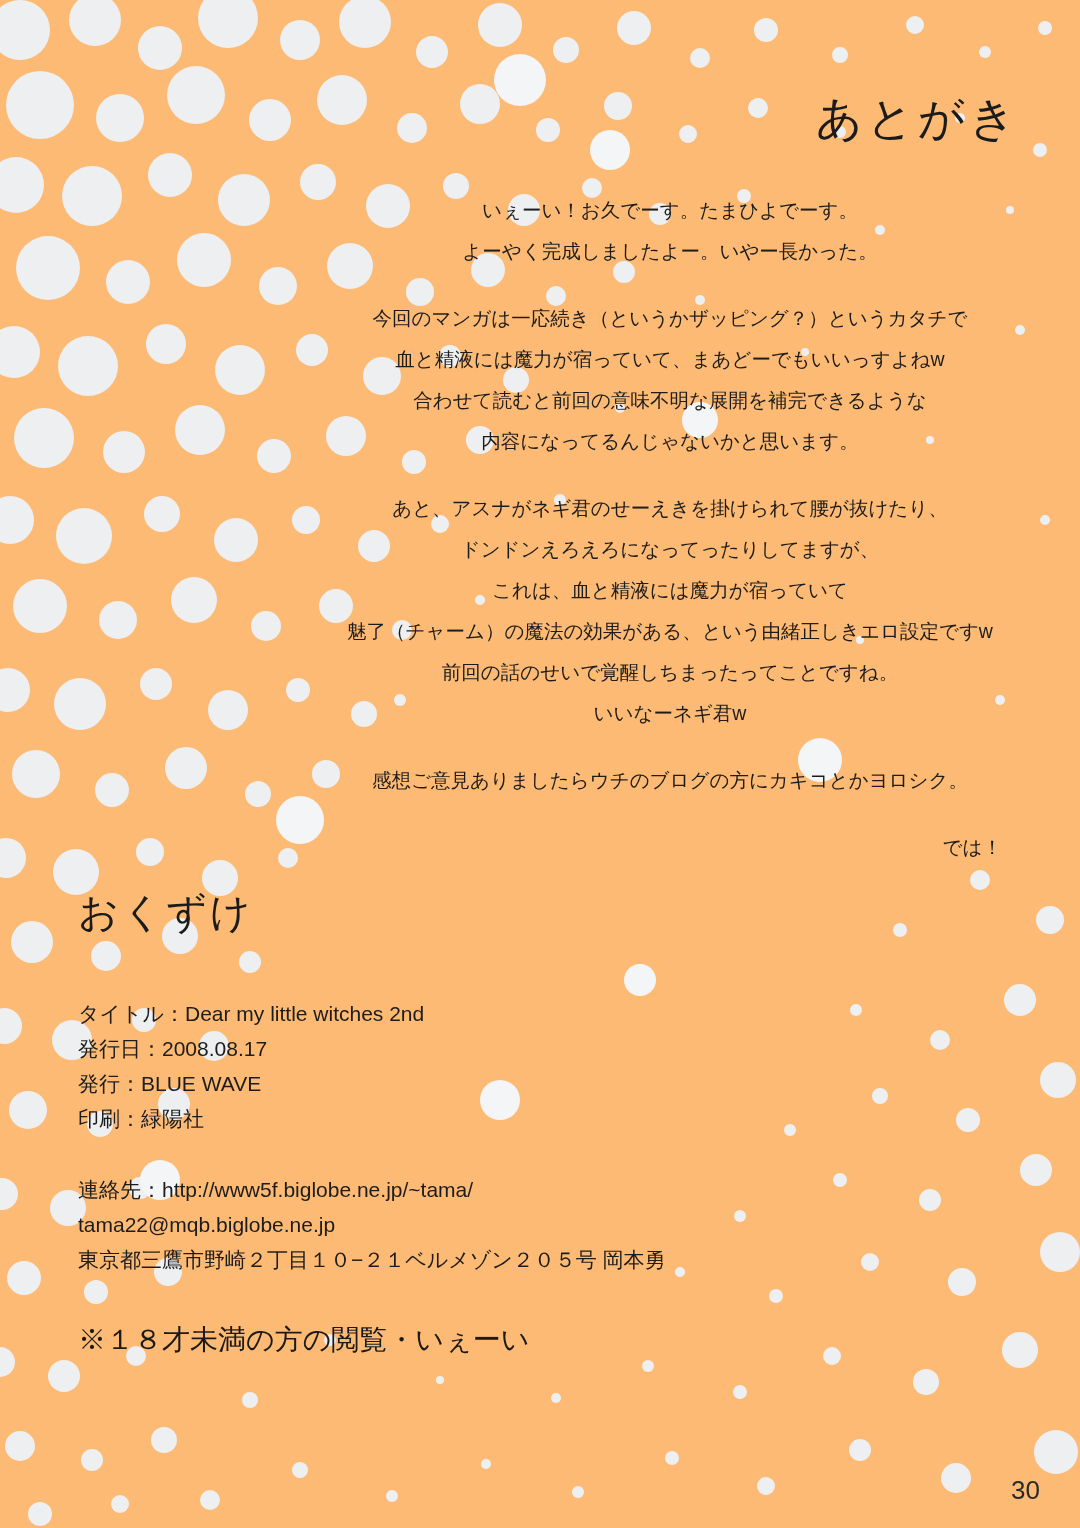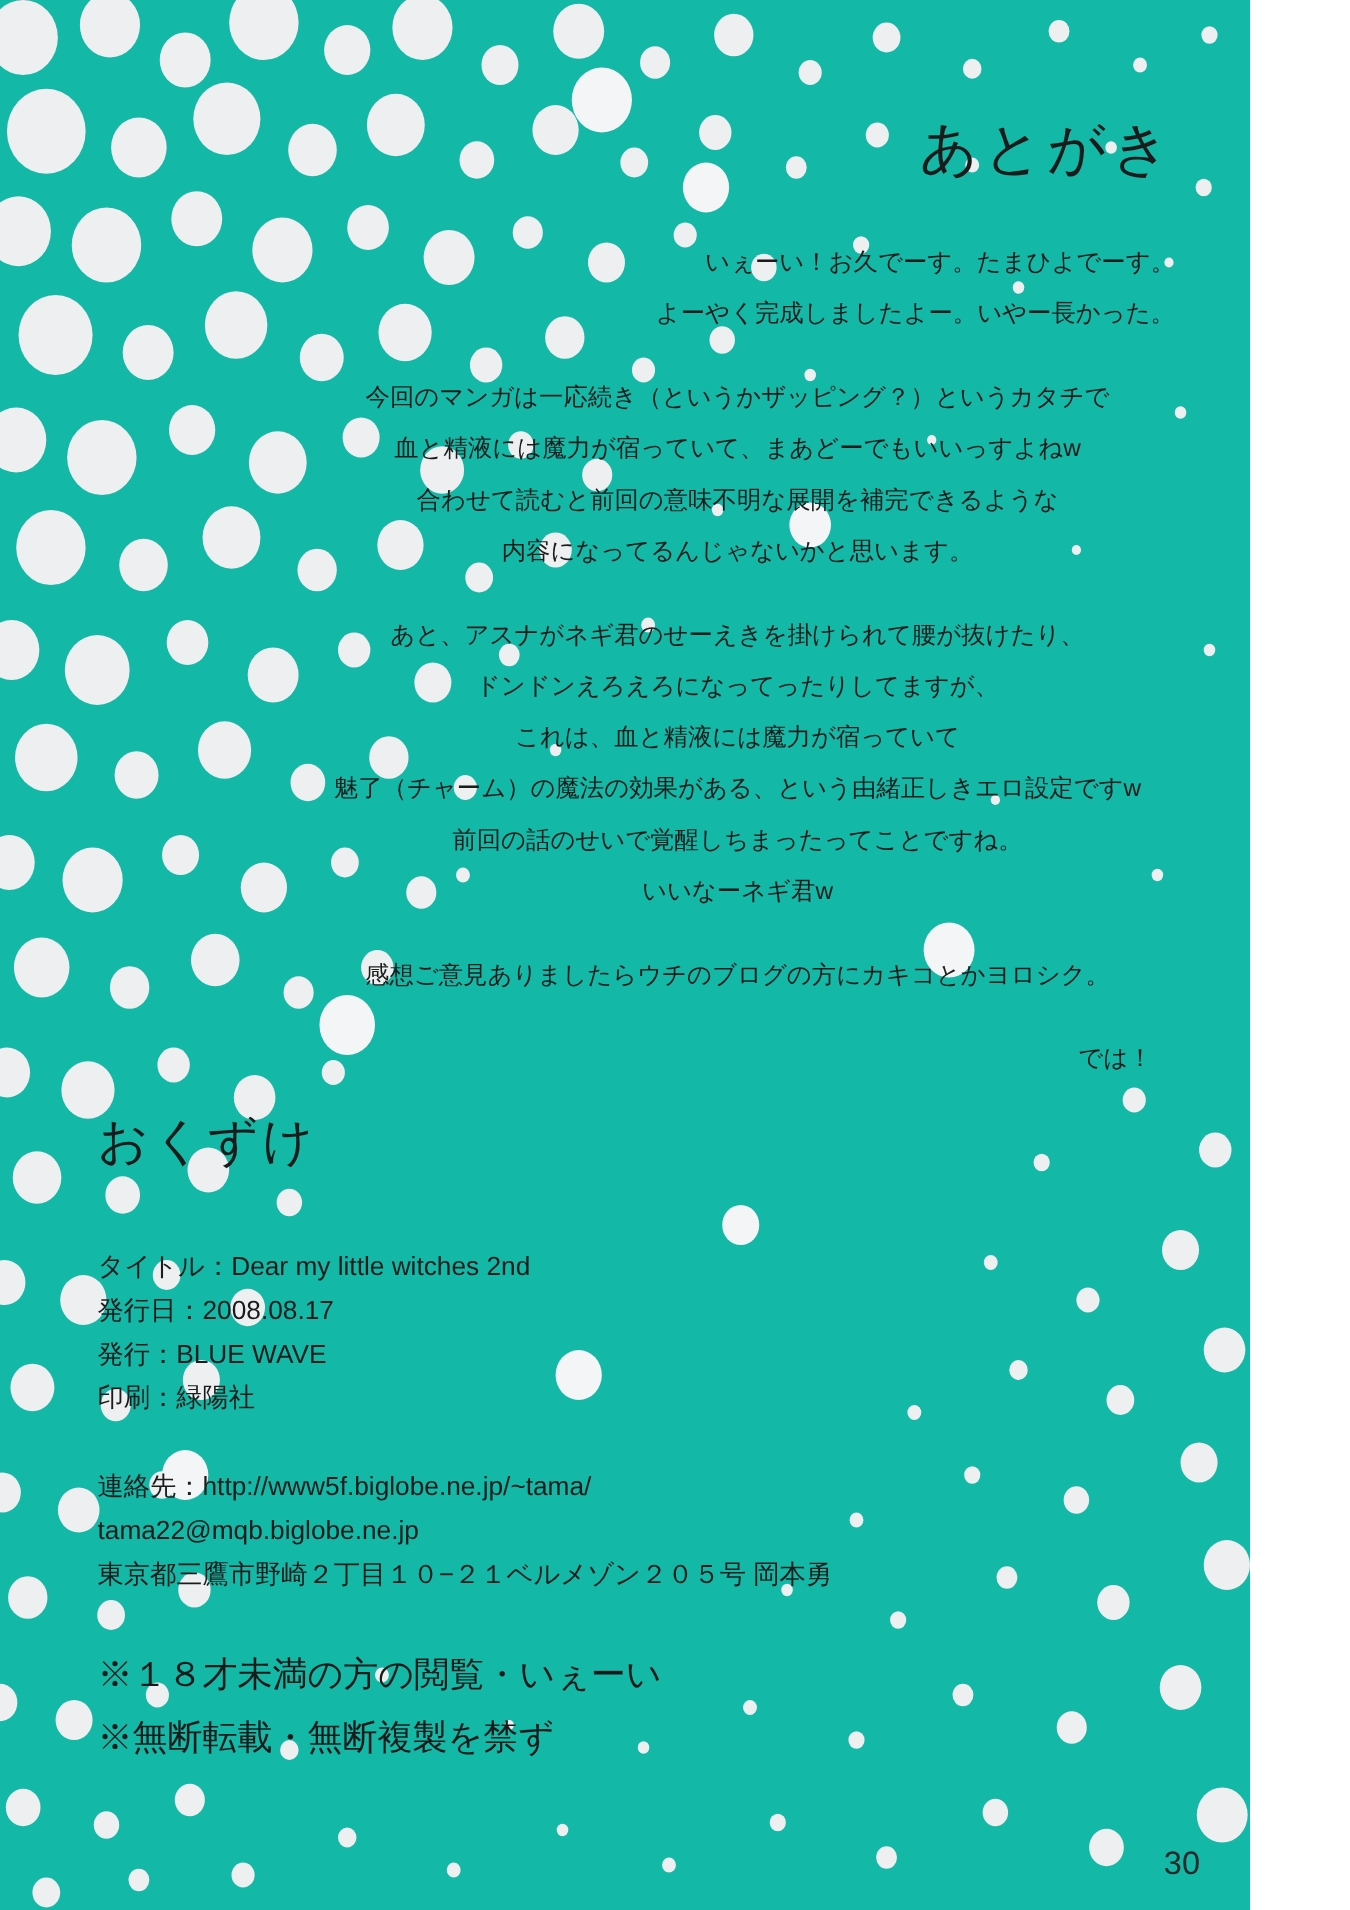--- a/index.html
+++ b/index.html
@@ -2,23 +2,23 @@
 <html><head>
 <meta charset="utf-8">
 <style>
   html, body {
     margin: 0;
     padding: 0;
     background: #ffffff;
   }
   .page {
     position: relative;
-    width: 1000px;
+    width: 1080px;
     height: 1528px;
-    background: #14b8a6;
+    background: #fdba74;
     overflow: hidden;
     font-family: "Liberation Sans", sans-serif;
     color: #1a1a1a;
   }
 
   
   .bubbles {
     position: absolute;
     inset: 0;
     pointer-events: none;
@@ -305,21 +305,21 @@
           <circle cx="640" cy="980" r="16"></circle>
         <circle cx="820" cy="760" r="22"></circle>
           <circle cx="160" cy="1180" r="20"></circle>
       </g>
     </svg>
   </div>
 
   <div class="afterword-title">あとがき</div>
 
   <div class="afterword-body">
-    <p style="white-space: pre-line; text-align: right;">いぇーい！お久でーす。たまひよでーす。
+    <p style="white-space: pre-line;">いぇーい！お久でーす。たまひよでーす。
 よーやく完成しましたよー。いやー長かった。</p>
     <p style="white-space: pre-line;">今回のマンガは一応続き（というかザッピング？）というカタチで
 血と精液には魔力が宿っていて、まあどーでもいいっすよねw
 合わせて読むと前回の意味不明な展開を補完できるような
 内容になってるんじゃないかと思います。</p>
     <p style="white-space: pre-line;">あと、アスナがネギ君のせーえきを掛けられて腰が抜けたり、
 ドンドンえろえろになってったりしてますが、
 これは、血と精液には魔力が宿っていて
 魅了（チャーム）の魔法の効果がある、という由緒正しきエロ設定ですw
 前回の話のせいで覚醒しちまったってことですね。
@@ -339,18 +339,17 @@
     </div>
     <div class="group">
       <div class="row">連絡先：http://www5f.biglobe.ne.jp/~tama/</div>
       <div class="row">tama22@mqb.biglobe.ne.jp</div>
       <div class="row">東京都三鷹市野崎２丁目１０−２１ベルメゾン２０５号 岡本勇</div>
     </div>
   </div>
 
   <div class="notices">
     <div class="row">※１８才未満の方の閲覧・いぇーい</div>
-    <div class="row">※無断転載・無断複製を禁ず</div>
   </div>
 
   <div class="page-number">30</div>
 
 </div>
 
 </body></html>

